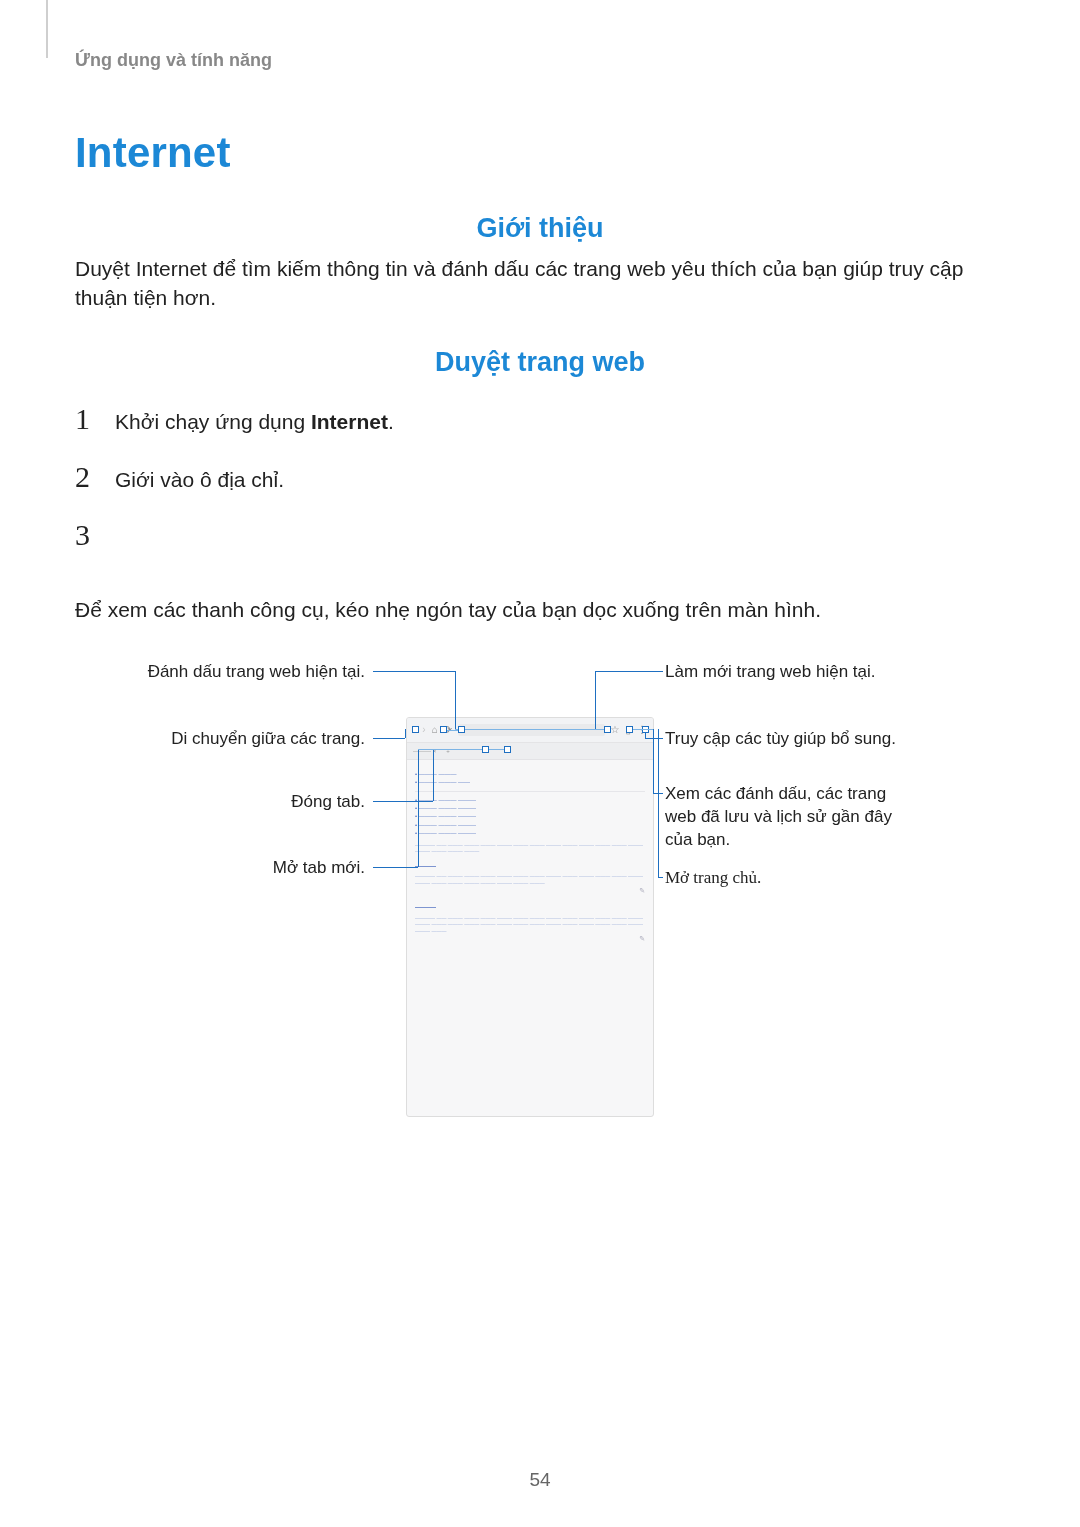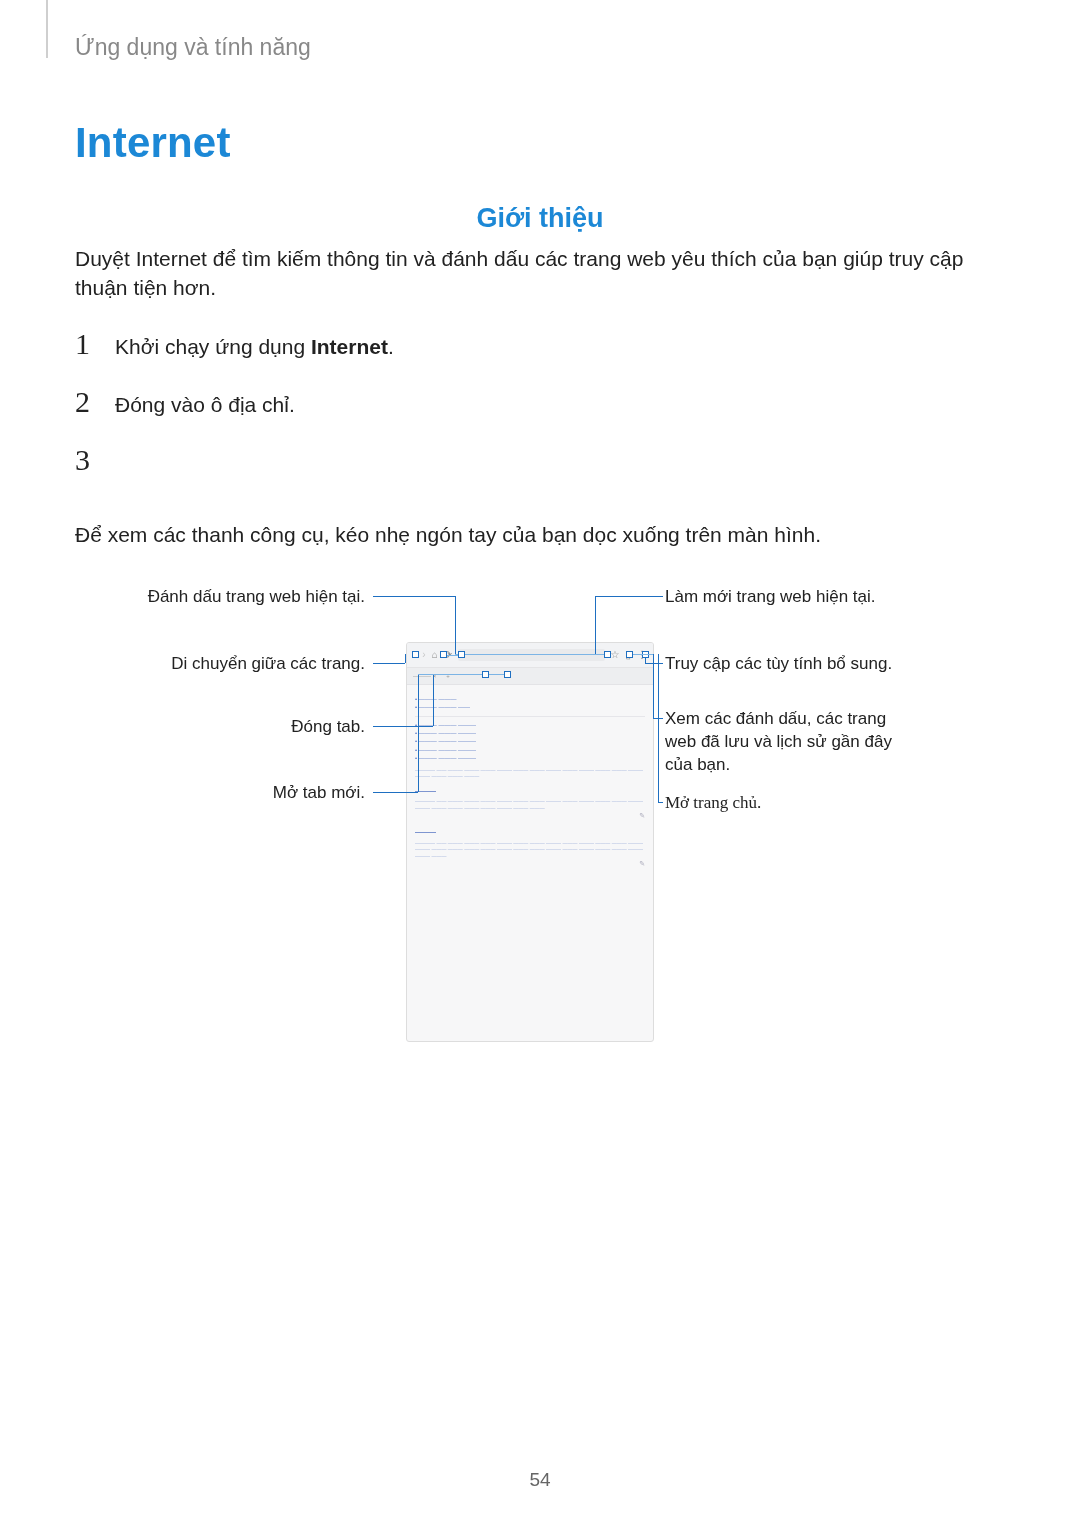--- a/index.html
+++ b/index.html
@@ -21,24 +21,24 @@
   }
   .header-line {
     position: absolute;
     top: 0;
     left: 46px;
     width: 2px;
     height: 58px;
     background: #cfcfcf;
   }
   .breadcrumb {
-    margin-top: 4px;
-    font-size: 23px;
+    margin-top: 20px;
+    font-size: 18px;
     color: #888;
-    font-weight: 400;
+    font-weight: 700;
   }
   h1 {
     color: #1c88d6;
     font-size: 42px;
     font-weight: 600;
     margin: 58px 0 36px 0;
     letter-spacing: 0.2px;
   }
   h2 {
     color: #1c88d6;
@@ -191,48 +191,49 @@
 
 <div class="page">
   <div class="header-line"></div>
   <div class="breadcrumb">Ứng dụng và tính năng</div>
 
   <h1>Internet</h1>
 
   <h2>Giới thiệu</h2>
   <p class="para">Duyệt Internet để tìm kiếm thông tin và đánh dấu các trang web yêu thích của bạn giúp truy cập thuận tiện hơn.</p>
 
+  <h2>Duyệt trang web</h2>
 
   <div class="steps">
     <div class="step">
       <div class="step-num">1</div>
       <div class="step-text">
         <span>Khởi chạy ứng dụng </span><b>Internet</b><span>.</span>
       </div>
     </div>
     <div class="step">
       <div class="step-num">2</div>
-      <div class="step-text">Đóng vào ô địa chỉ.</div>
+      <div class="step-text">Giới vào ô địa chỉ.</div>
     </div>
     <div class="step">
       <div class="step-num">3</div>
     </div>
   </div>
 
   <p class="para" style="margin-top:45px">Để xem các thanh công cụ, kéo nhẹ ngón tay của bạn dọc xuống trên màn hình.</p>
 
   <div class="diagram">
 
     <div class="callout left co-bookmark">Đánh dấu trang web hiện tại.</div>
     <div class="callout left co-nav">Di chuyển giữa các trang.</div>
     <div class="callout left co-close-tab">Đóng tab.</div>
     <div class="callout left co-newtab">Mở tab mới.</div>
 
     <div class="callout right co-refresh">Làm mới trang web hiện tại.</div>
-    <div class="callout right co-options">Truy cập các tùy tính bổ sung.</div>
+    <div class="callout right co-options">Truy cập các tùy giúp bổ sung.</div>
     <div class="callout right co-viewbm">Xem các đánh dấu, các trang web đã lưu và lịch sử gần đây của bạn.</div>
     <div class="callout right co-home">Mở trang chủ.</div>
 
     <div class="phone">
       <div class="toolbar">
         <span class="ic">‹</span>
         <span class="ic" style="opacity:.4">›</span>
         <span class="ic">⌂</span>
         <span class="ic">⟳</span>
         <div class="urlbar"></div>

